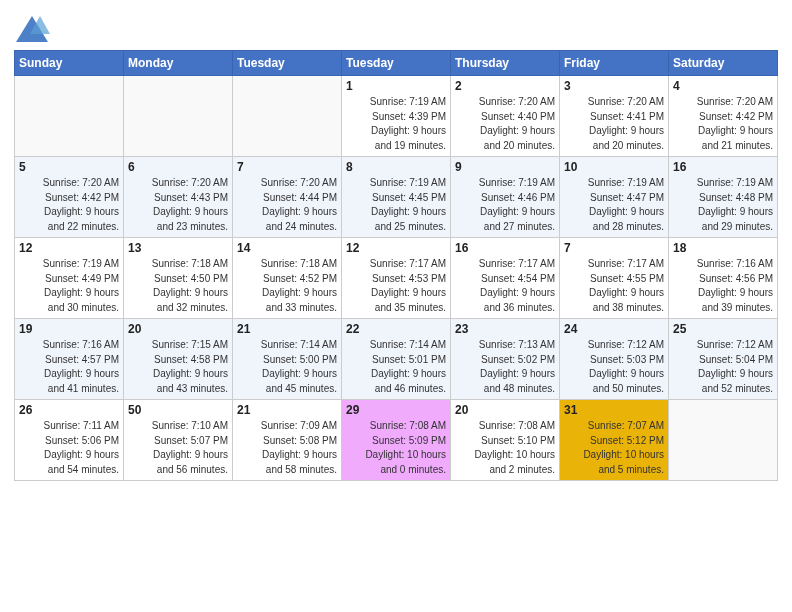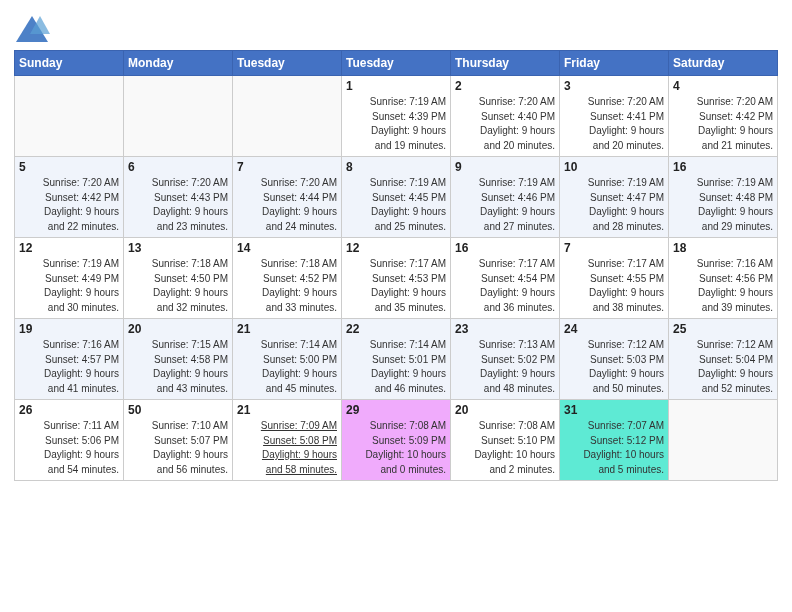--- a/index.html
+++ b/index.html
@@ -332,40 +332,40 @@
           </td>
           <td style="background: rgb(255, 255, 255);">
             <span class="day-num">50</span>
             <div class="day-info" style="white-space: pre-line;">Sunrise: 7:10 AM
 Sunset: 5:07 PM
 Daylight: 9 hours
 and 56 minutes.</div>
           </td>
           <td style="background: rgb(255, 255, 255);">
             <span class="day-num">21</span>
-            <div class="day-info" style="white-space: pre-line; text-decoration: underline;">Sunrise: 7:09 AM
+            <div class="day-info" style="white-space: pre-line;">Sunrise: 7:09 AM
 Sunset: 5:08 PM
 Daylight: 9 hours
 and 58 minutes.</div>
           </td>
           <td style="background: #f0abfc;">
             <span class="day-num">29</span>
             <div class="day-info" style="white-space: pre-line;">Sunrise: 7:08 AM
 Sunset: 5:09 PM
 Daylight: 10 hours
 and 0 minutes.</div>
           </td>
           <td style="background: rgb(255, 255, 255);">
             <span class="day-num">20</span>
             <div class="day-info" style="white-space: pre-line;">Sunrise: 7:08 AM
 Sunset: 5:10 PM
 Daylight: 10 hours
 and 2 minutes.</div>
           </td>
-          <td style="background: #5eead4; margin-top: 48px;">
+          <td style="background: #eab308; margin-top: 48px;">
             <span class="day-num">31</span>
             <div class="day-info" style="white-space: pre-line;">Sunrise: 7:07 AM
 Sunset: 5:12 PM
 Daylight: 10 hours
 and 5 minutes.</div>
           </td>
           <td class="empty-cell"></td>
         </tr>
       </tbody>
   </table>

